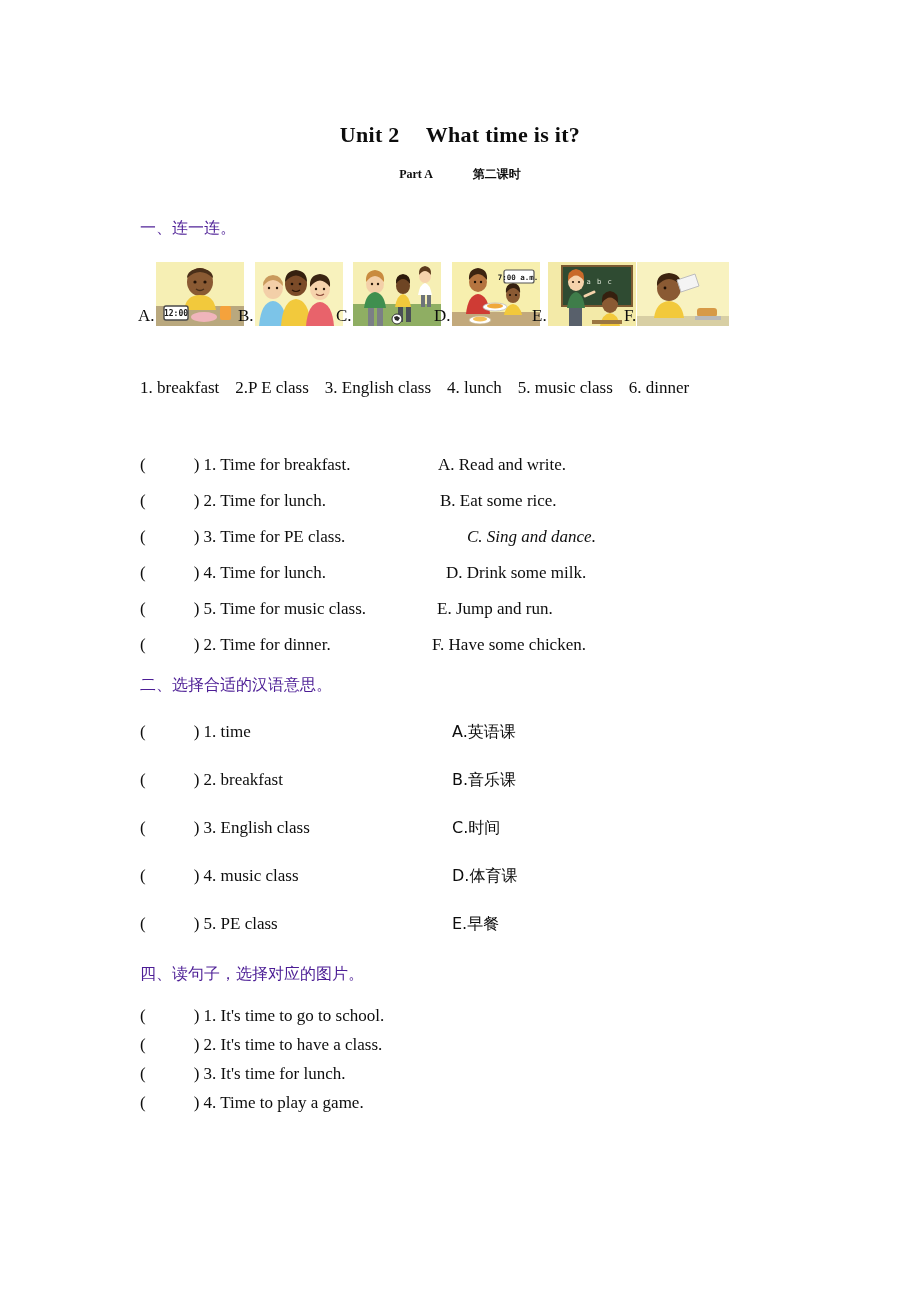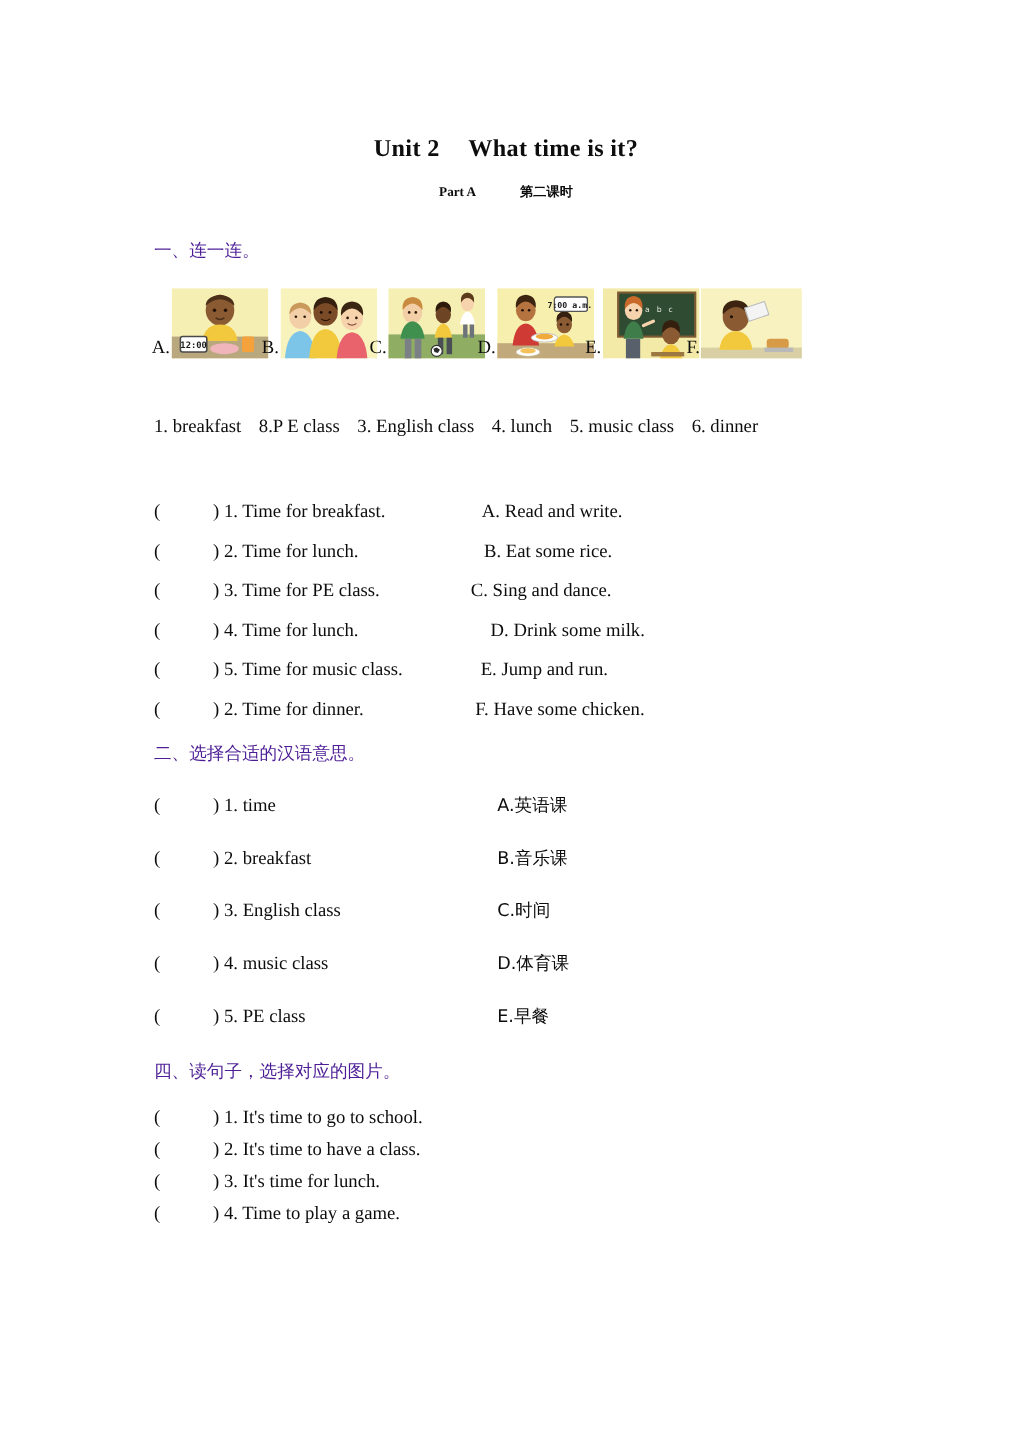--- a/index.html
+++ b/index.html
@@ -270,35 +270,35 @@
         <path d="M17 56 Q19 40 32 39 Q45 40 47 56 Z" fill="#f2c93c"></path>
         <path d="M40 18 L58 12 L62 24 L44 30 Z" fill="#f4f4f4" stroke="#bdbdbd" stroke-width="1"></path>
         <rect x="60" y="46" width="20" height="9" rx="3" fill="#d79a47"></rect>
         <rect x="58" y="54" width="26" height="4" fill="#b9b9b9"></rect>
       </svg>
     </div>
 
   </div>
 
   <div class="word-list">
-    <span>1.  breakfast</span><span>8.P E class</span><span>3. English class</span><span>4. lunch</span><span>5. music class</span><span>6. dinner</span>
+    <span>1.  breakfast</span><span>2.P E class</span><span>3. English class</span><span>4. lunch</span><span>5. music class</span><span>6. dinner</span>
   </div>
 
   <div class="match-block" id="sec2-rows">
       <div class="match-row">
         <div class="m-left"><span class="m-paren-open">(</span><span class="m-blank"></span><span>)</span><span> 1. Time for breakfast.</span></div>
         <div class="m-right" style="left: 438px;">A. Read and write.</div>
       </div>
       <div class="match-row">
         <div class="m-left"><span class="m-paren-open">(</span><span class="m-blank"></span><span>)</span><span> 2. Time for lunch.</span></div>
         <div class="m-right" style="left: 440px;">B. Eat some rice.</div>
       </div>
       <div class="match-row">
         <div class="m-left"><span class="m-paren-open">(</span><span class="m-blank"></span><span>)</span><span> 3. Time for PE class.</span></div>
-        <div class="m-right" style="left: 428px;">C. Sing and dance.</div>
+        <div class="m-right" style="left: 467px; font-style: italic;">C. Sing and dance.</div>
       </div>
       <div class="match-row">
         <div class="m-left"><span class="m-paren-open">(</span><span class="m-blank"></span><span>)</span><span> 4. Time for lunch.</span></div>
         <div class="m-right" style="left: 446px;">D. Drink some milk.</div>
       </div>
       <div class="match-row">
         <div class="m-left"><span class="m-paren-open">(</span><span class="m-blank"></span><span>)</span><span> 5. Time for music class.</span></div>
         <div class="m-right" style="left: 437px;">E. Jump and run.</div>
       </div>
       <div class="match-row">

